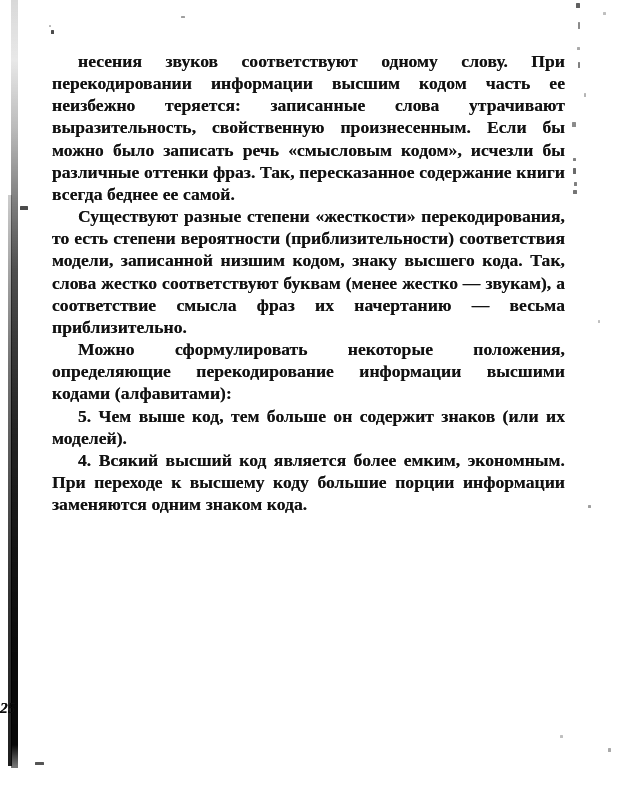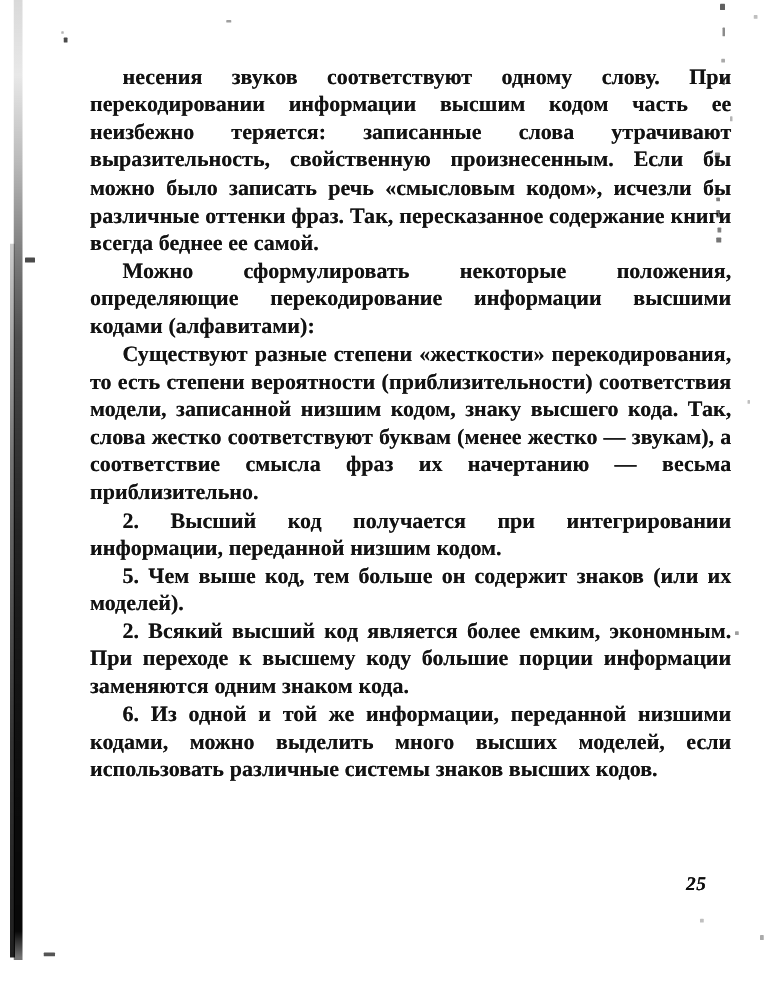--- a/index.html
+++ b/index.html
@@ -70,21 +70,20 @@
     position: absolute;
     left: 52px;
     top: 50px;
     width: 513px;
     font-size: 17.6px;
     line-height: 22.15px;
     text-align: justify;
     text-justify: inter-word;
     letter-spacing: 0.02px;
     word-spacing: 0.2px;
-    margin-left: 20px;
     -webkit-font-smoothing: none;
   }
 
   .para {
     margin: 0;
     text-indent: 26px;
     text-align: justify;
     
     font-weight: 600;
     text-shadow: 0 0 0.35px rgba(0,0,0,0.65);
@@ -92,21 +91,20 @@
 
   .para:last-child { text-align: justify; }
 
   
 
   .pagenum {
     position: absolute;
     left: 0;
     top: 699px;
     width: 565px;
-    text-align: right;
     font-size: 15.5px;
     font-weight: 800;
     font-style: italic;
     font-family: "Liberation Serif", "DejaVu Serif", serif;
     color: #0d0d0d;
     letter-spacing: 0.3px;
     text-shadow: 0 0 0.5px rgba(0,0,0,0.8);
   }
 </style>
 </head>
@@ -134,23 +132,21 @@
       <div class="speck" style="left: 598px; top: 320px; width: 2px; height: 3px; opacity: 0.3;"></div>
       <div class="speck" style="left: 588px; top: 505px; width: 3px; height: 3px; opacity: 0.45;"></div>
       <div class="speck" style="left: 560px; top: 735px; width: 3px; height: 3px; opacity: 0.3;"></div>
       <div class="speck" style="left: 608px; top: 748px; width: 3px; height: 4px; opacity: 0.4;"></div>
       <div class="speck" style="left: 35px; top: 762px; width: 9px; height: 3px; opacity: 0.8;"></div>
       <div class="speck" style="left: 20px; top: 206px; width: 8px; height: 4px; opacity: 0.85;"></div>
     </div>
 
   <div class="textblock">
     <p class="para">несения звуков соответствуют одному слову. При перекодировании информации высшим кодом часть ее неизбежно теряется: записанные слова утрачивают выразительность, свойственную произнесенным. Если бы можно было записать речь «смысловым кодом», исчезли бы различные оттенки фраз. Так, пересказанное содержание книги всегда беднее ее самой.</p>
+    <p class="para">Существуют разные степени «жесткости» перекодирования, то есть степени вероятности (приблизительности) соответствия модели, записанной низшим кодом, знаку высшего кода. Так, слова жестко соответствуют буквам (менее жестко — звукам), а соответствие смысла фраз их начертанию — весьма приблизительно.</p>
     <p class="para">Можно сформулировать некоторые положения, определяющие перекодирование информации высшими кодами (алфавитами):</p>
-    <p class="para">Существуют разные степени «жесткости» перекодирования, то есть степени вероятности (приблизительности) соответствия модели, записанной низшим кодом, знаку высшего кода. Так, слова жестко соответствуют буквам (менее жестко — звукам), а соответствие смысла фраз их начертанию — весьма приблизительно.</p>
-    <p class="para">2. Высший код получается при интегрировании информации, переданной низшим кодом.</p>
     <p class="para">5. Чем выше код, тем больше он содержит знаков (или их моделей).</p>
-    <p class="para">2. Всякий высший код является более емким, экономным. При переходе к высшему коду большие порции информации заменяются одним знаком кода.</p>
-    <p class="para">6. Из одной и той же информации, переданной низшими кодами, можно выделить много высших моделей, если использовать различные системы знаков высших кодов.</p>
+    <p class="para">4. Всякий высший код является более емким, экономным. При переходе к высшему коду большие порции информации заменяются одним знаком кода.</p>
   </div>
 
   <div class="pagenum">25</div>
 
 </div>
 
 </body></html>

